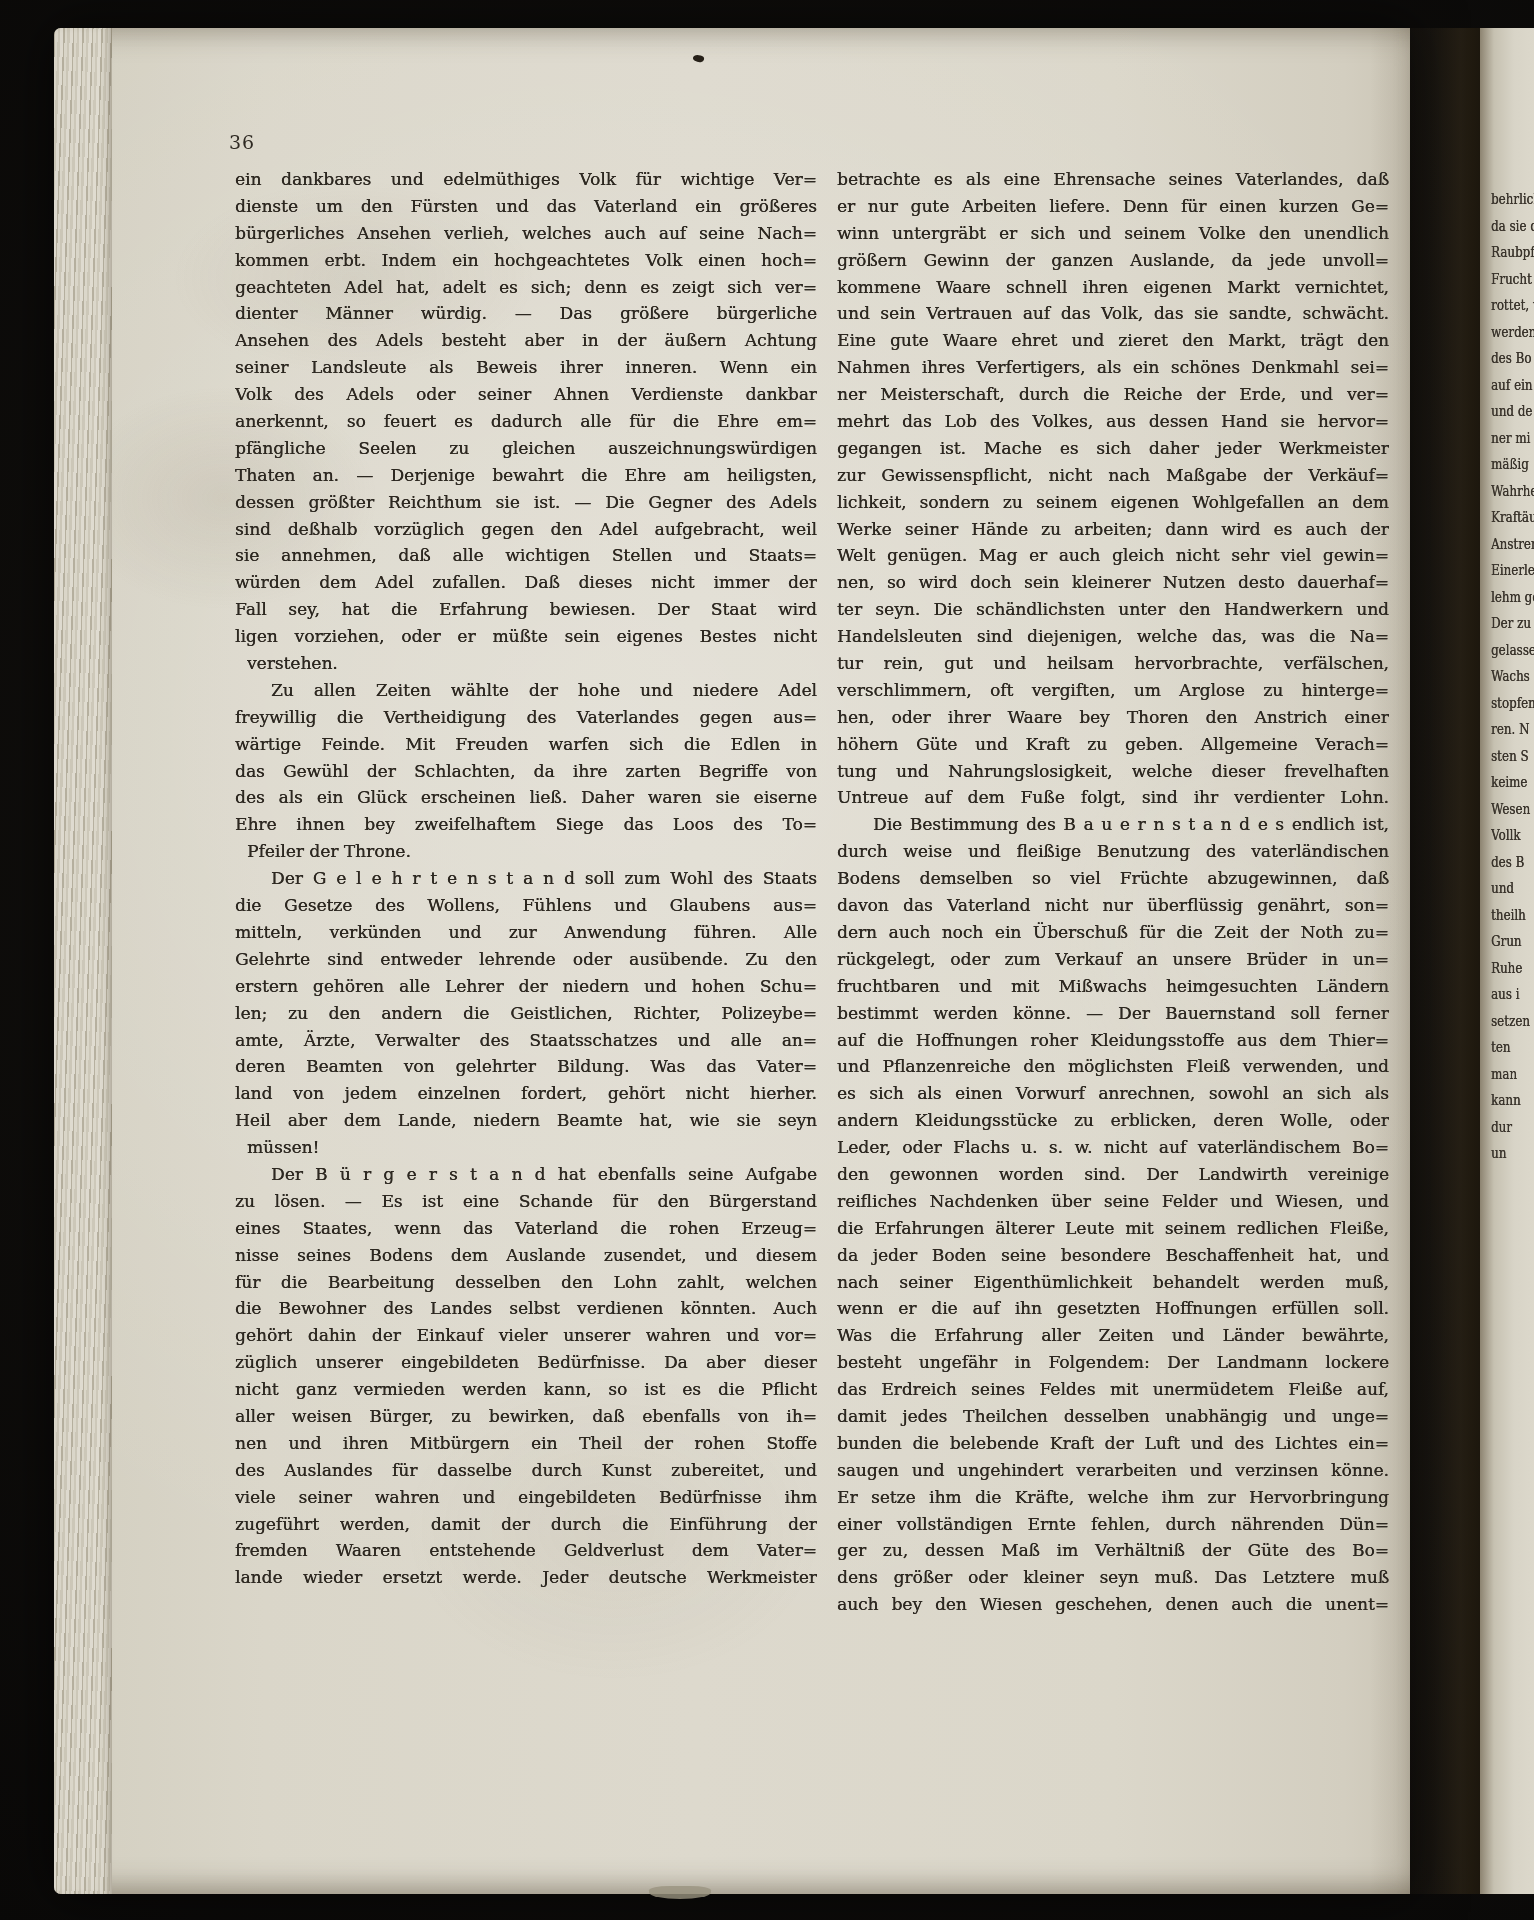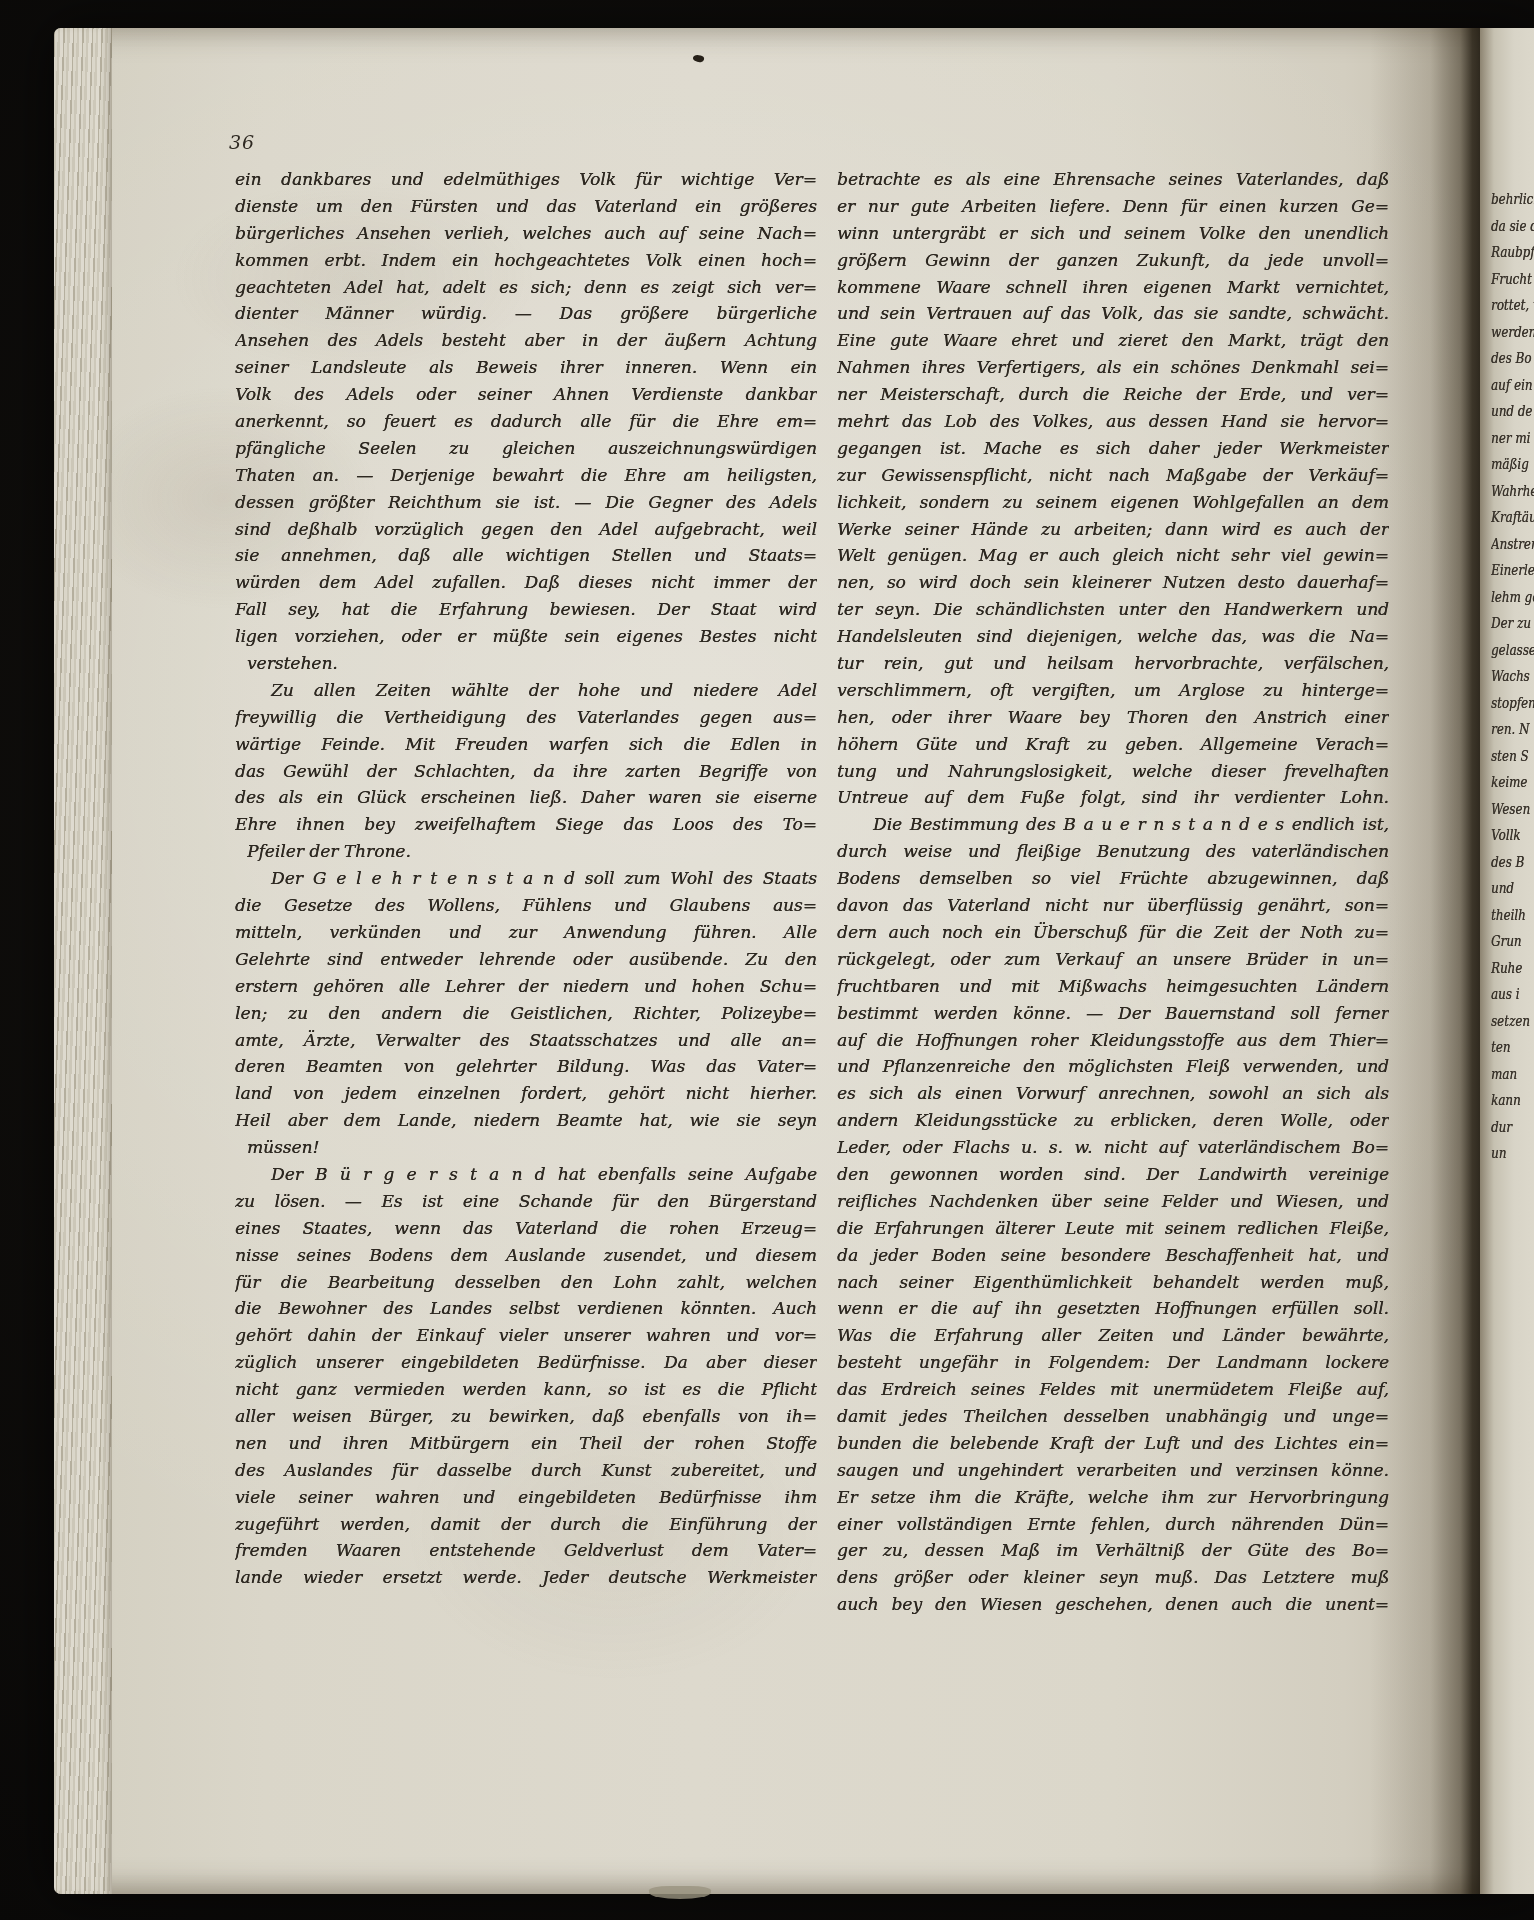--- a/index.html
+++ b/index.html
@@ -4,31 +4,30 @@
 <style>
   html,body{margin:0;padding:0;}
   body{
     width:1534px;height:1920px;position:relative;overflow:hidden;
     background:#0b0a08;
     font-family:"DejaVu Serif","Liberation Serif",serif;
   }
   .photo{position:absolute;inset:0;
     background:radial-gradient(ellipse 120% 100% at 50% 45%, #14120f 0%, #0a0908 70%, #060504 100%);}
   .book-page{
-    position:absolute;left:54px;top:28px;width:1480px;height:1866px;
+    position:absolute;left:54px;top:28px;width:1356px;height:1866px;
     border-radius:7px 0 0 7px;
     background:
       radial-gradient(ellipse 110% 80% at 42% 38%, rgba(255,255,255,.22), rgba(255,255,255,0) 62%),
       linear-gradient(90deg,#c6c1b1 0px,#d5d1c3 62px,#dad6c9 210px,#ddd9cd 640px,#dbd7ca 1060px,#d3cec0 1290px,#c7c1b1 1390px,#d5d1c4 1480px);
     box-shadow:
       0 0 55px rgba(0,0,0,.65),
       inset 0 -20px 28px -14px rgba(75,65,45,.45),
       inset 0 22px 30px -20px rgba(75,65,45,.40),
       inset 28px 0 38px -24px rgba(60,50,35,.38);
-    font-style: italic;
   }
   .book-page::before{ 
     content:"";position:absolute;inset:0;border-radius:inherit;pointer-events:none;
     background:
       radial-gradient(ellipse 220px 160px at 170px 470px, rgba(120,105,80,.12), rgba(120,105,80,0) 70%),
       radial-gradient(ellipse 260px 140px at 300px 250px, rgba(120,105,80,.09), rgba(120,105,80,0) 70%),
       radial-gradient(ellipse 300px 220px at 560px 1500px, rgba(120,105,80,.07), rgba(120,105,80,0) 70%),
       radial-gradient(ellipse 240px 300px at 1180px 900px, rgba(255,255,255,.10), rgba(255,255,255,0) 70%);
   }
   .page-edges{
@@ -146,21 +145,21 @@
       <div class="tline">des Auslandes für dasselbe durch Kunst zubereitet, und</div>
       <div class="tline">viele seiner wahren und eingebildeten Bedürfnisse ihm</div>
       <div class="tline">zugeführt werden, damit der durch die Einführung der</div>
       <div class="tline">fremden Waaren entstehende Geldverlust dem Vater=</div>
       <div class="tline">lande wieder ersetzt werde. Jeder deutsche Werkmeister</div>
     </div>
   <div class="col" id="col-right">
       <div class="tline">betrachte es als eine Ehrensache seines Vaterlandes, daß</div>
       <div class="tline">er nur gute Arbeiten liefere. Denn für einen kurzen Ge=</div>
       <div class="tline">winn untergräbt er sich und seinem Volke den unendlich</div>
-      <div class="tline">größern Gewinn der ganzen Zukunft, da jede unvoll=</div>
+      <div class="tline">größern Gewinn der ganzen Auslande, da jede unvoll=</div>
       <div class="tline">kommene Waare schnell ihren eigenen Markt vernichtet,</div>
       <div class="tline">und sein Vertrauen auf das Volk, das sie sandte, schwächt.</div>
       <div class="tline">Eine gute Waare ehret und zieret den Markt, trägt den</div>
       <div class="tline">Nahmen ihres Verfertigers, als ein schönes Denkmahl sei=</div>
       <div class="tline">ner Meisterschaft, durch die Reiche der Erde, und ver=</div>
       <div class="tline">mehrt das Lob des Volkes, aus dessen Hand sie hervor=</div>
       <div class="tline">gegangen ist. Mache es sich daher jeder Werkmeister</div>
       <div class="tline">zur Gewissenspflicht, nicht nach Maßgabe der Verkäuf=</div>
       <div class="tline">lichkeit, sondern zu seinem eigenen Wohlgefallen an dem</div>
       <div class="tline">Werke seiner Hände zu arbeiten; dann wird es auch der</div>

